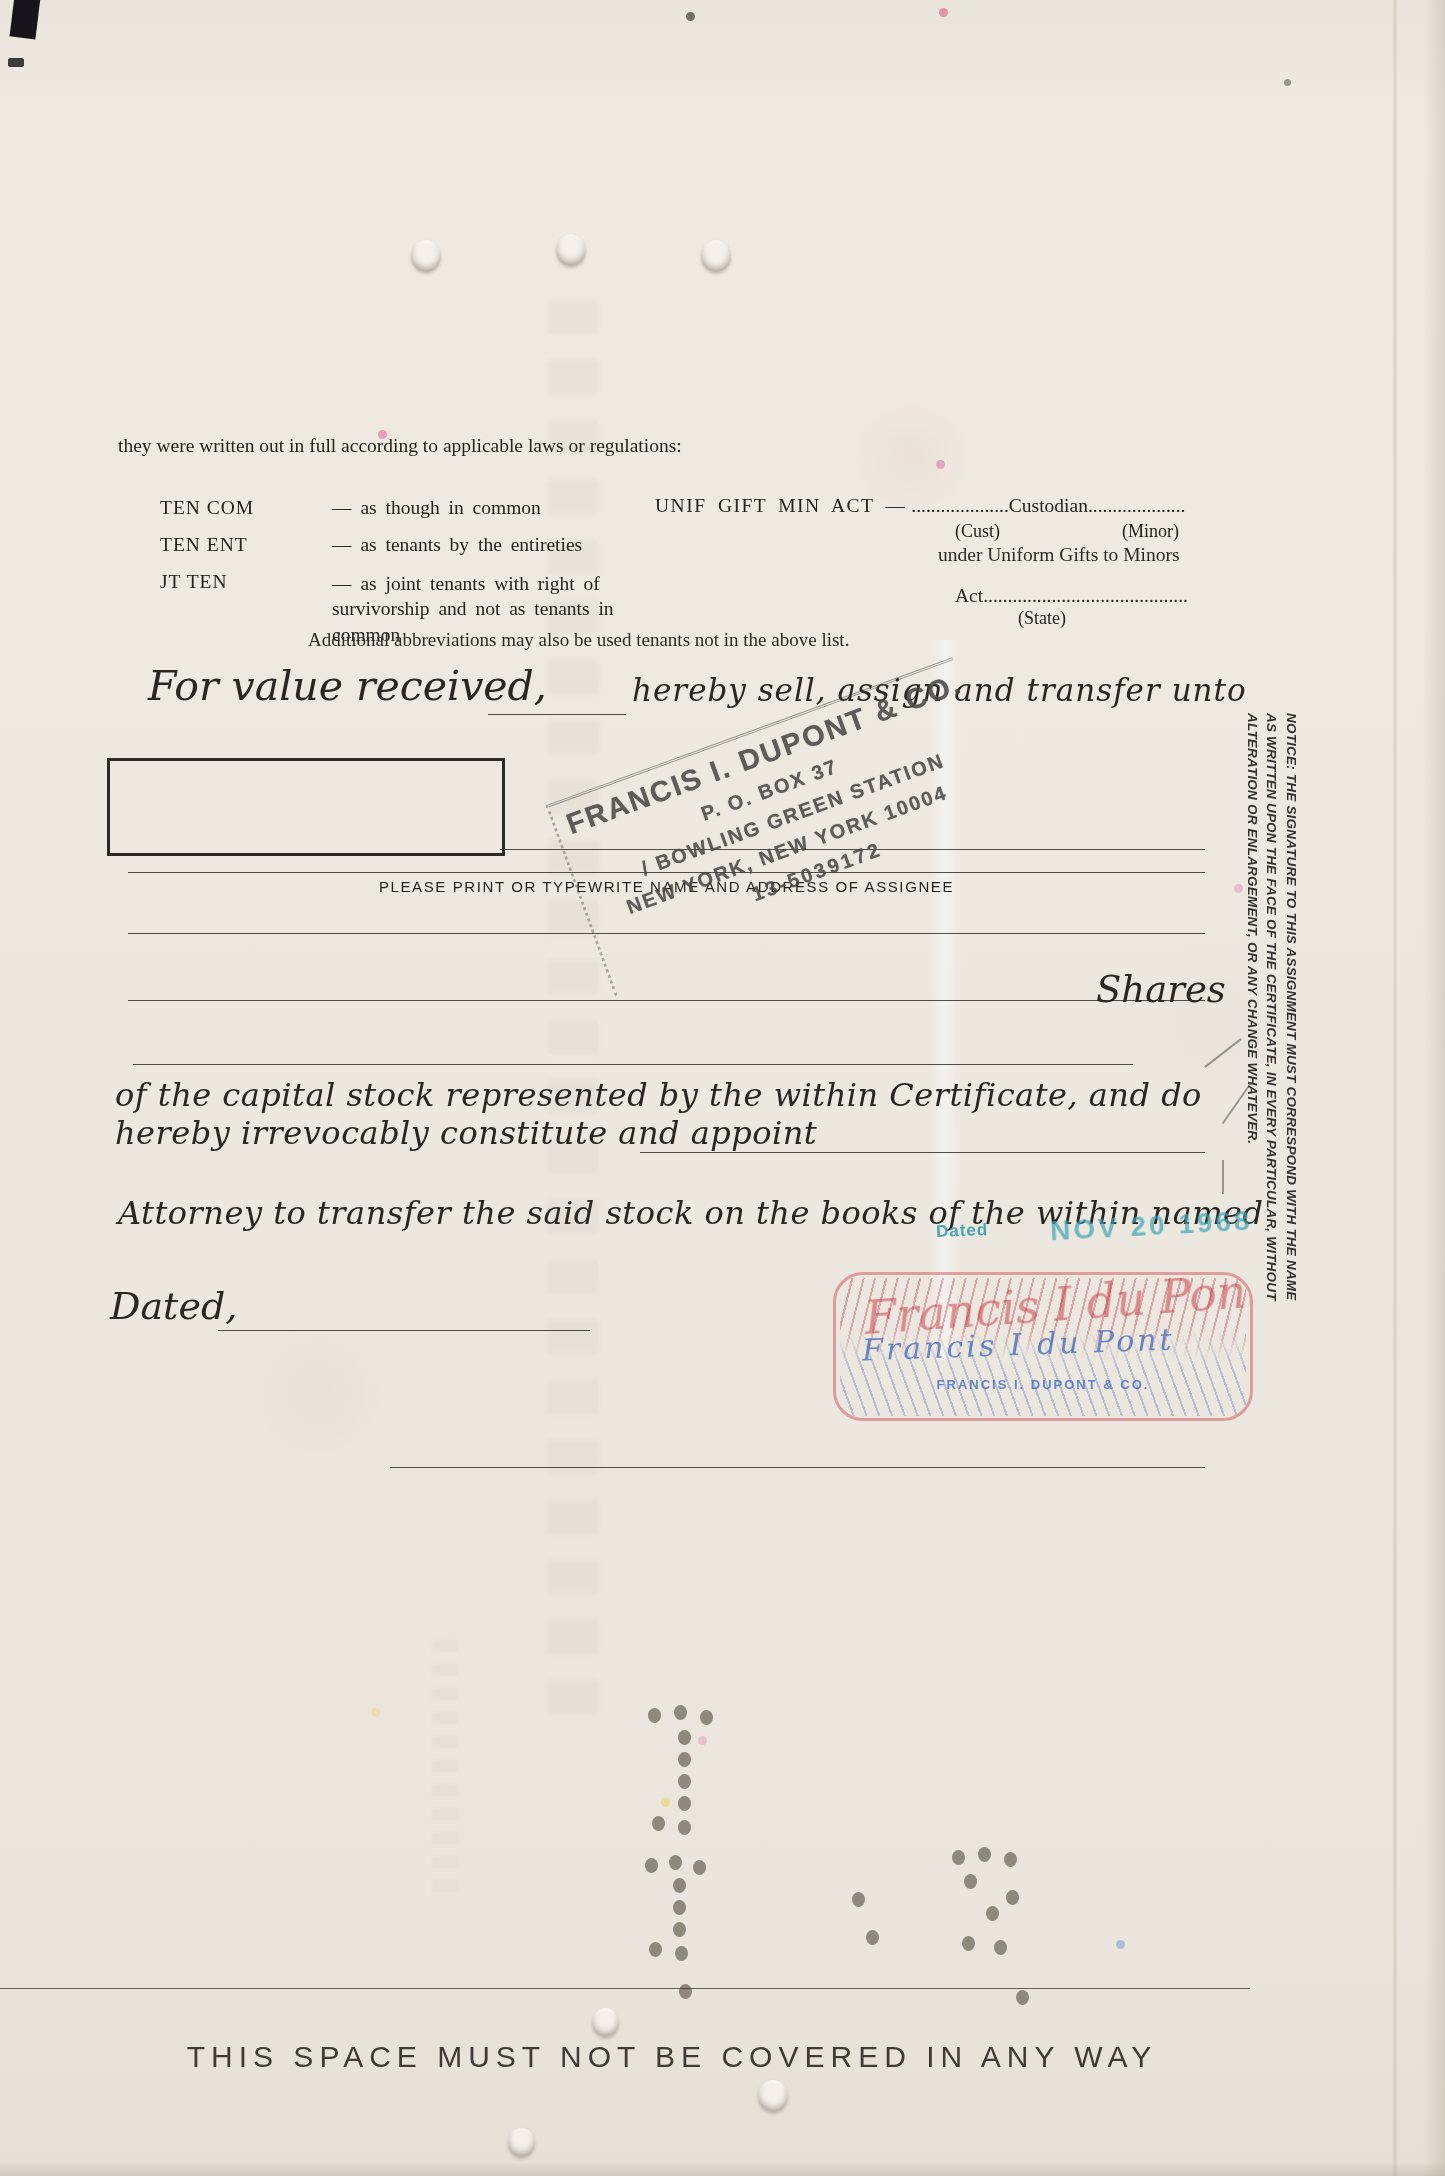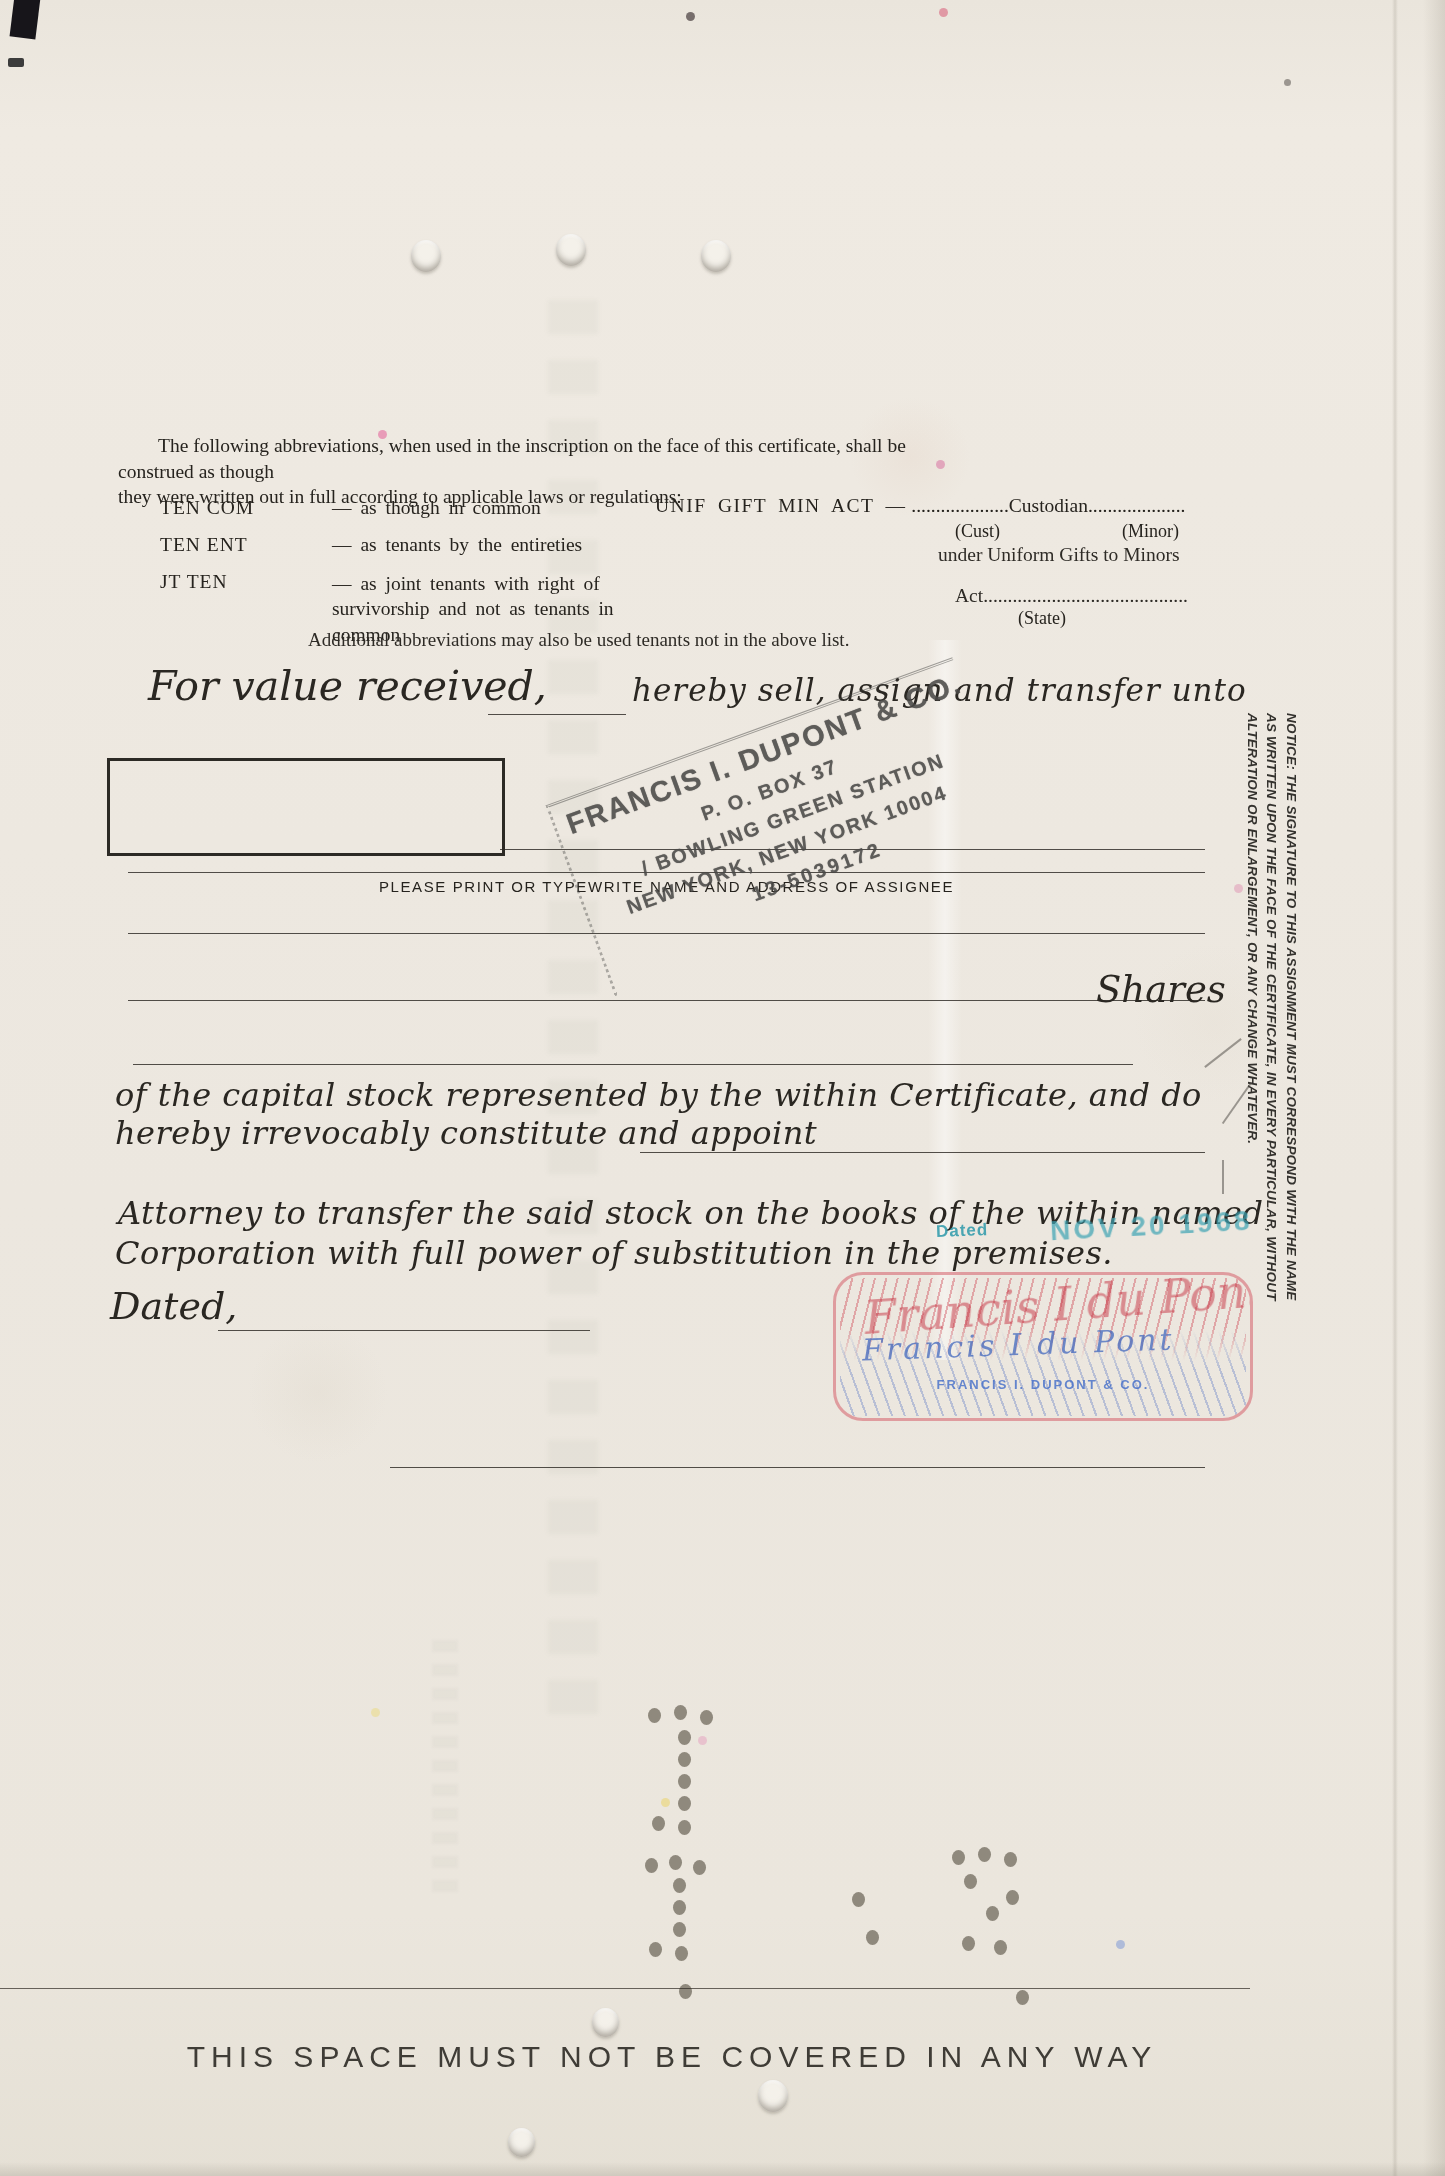--- a/index.html
+++ b/index.html
@@ -113,21 +113,20 @@
   <div class="abs edge-bottom"></div>
   <div class="abs corner-mark1"></div>
   <div class="abs corner-mark2"></div>
   <div class="abs speckles"></div>
 
   <div class="hole" style="left:411px;top:240px;width:30px;height:32px;"></div>
   <div class="hole" style="left:556px;top:234px;width:30px;height:32px;"></div>
   <div class="hole" style="left:701px;top:240px;width:30px;height:32px;"></div>
 
   <div class="abs intro serif">
-    <div class="l1">The following abbreviations, when used in the inscription on the face of this certificate, shall be construed as though</div>
     <div class="l2">they were written out in full according to applicable laws or regulations:</div>
   </div>
 
   <div class="abs abbr-term serif" style="left:160px;top:497px;">TEN COM</div>
   <div class="abs abbr-def serif" style="left:332px;top:497px;">— as though in common</div>
   <div class="abs abbr-term serif" style="left:160px;top:534px;">TEN ENT</div>
   <div class="abs abbr-def serif" style="left:332px;top:534px;">— as tenants by the entireties</div>
   <div class="abs abbr-term serif" style="left:160px;top:571px;text-align:right;">JT TEN</div>
   <div class="abs abbr-def serif" style="left:332px;top:571px;width:300px;line-height:1.3;">— as joint tenants with right of survivorship and not as tenants in common</div>
 
@@ -164,21 +163,20 @@
     <div class="bs-line" style="margin-left:28px;">NEW YORK, NEW YORK 10004</div>
     <div class="bs-line" style="margin-left:150px;letter-spacing:3px;">13-5039172</div>
   </div>
 
   <div class="abs script shares">Shares</div>
   <div class="abs script cap1">of the capital stock represented by the within Certificate, and do</div>
   <div class="abs script cap2">hereby irrevocably constitute and appoint</div>
   <div class="rule" style="left:640px;top:1152px;width:565px;"></div>
 
   <div class="abs script att1">Attorney to transfer the said stock on the books of the within named</div>
-  <div class="abs script att2">Corporation with full power of substitution in the premises.</div>
 
   <div class="abs script dated-word">Dated,</div>
   <div class="rule" style="left:218px;top:1330px;width:372px;"></div>
 
   <div class="abs stamp-dated">Dated</div>
   <div class="abs stamp-date">NOV 20 1968</div>
 
   <div class="abs sig-stamp">
     <div class="hatch-red"></div>
     <div class="hatch-blue"></div>

